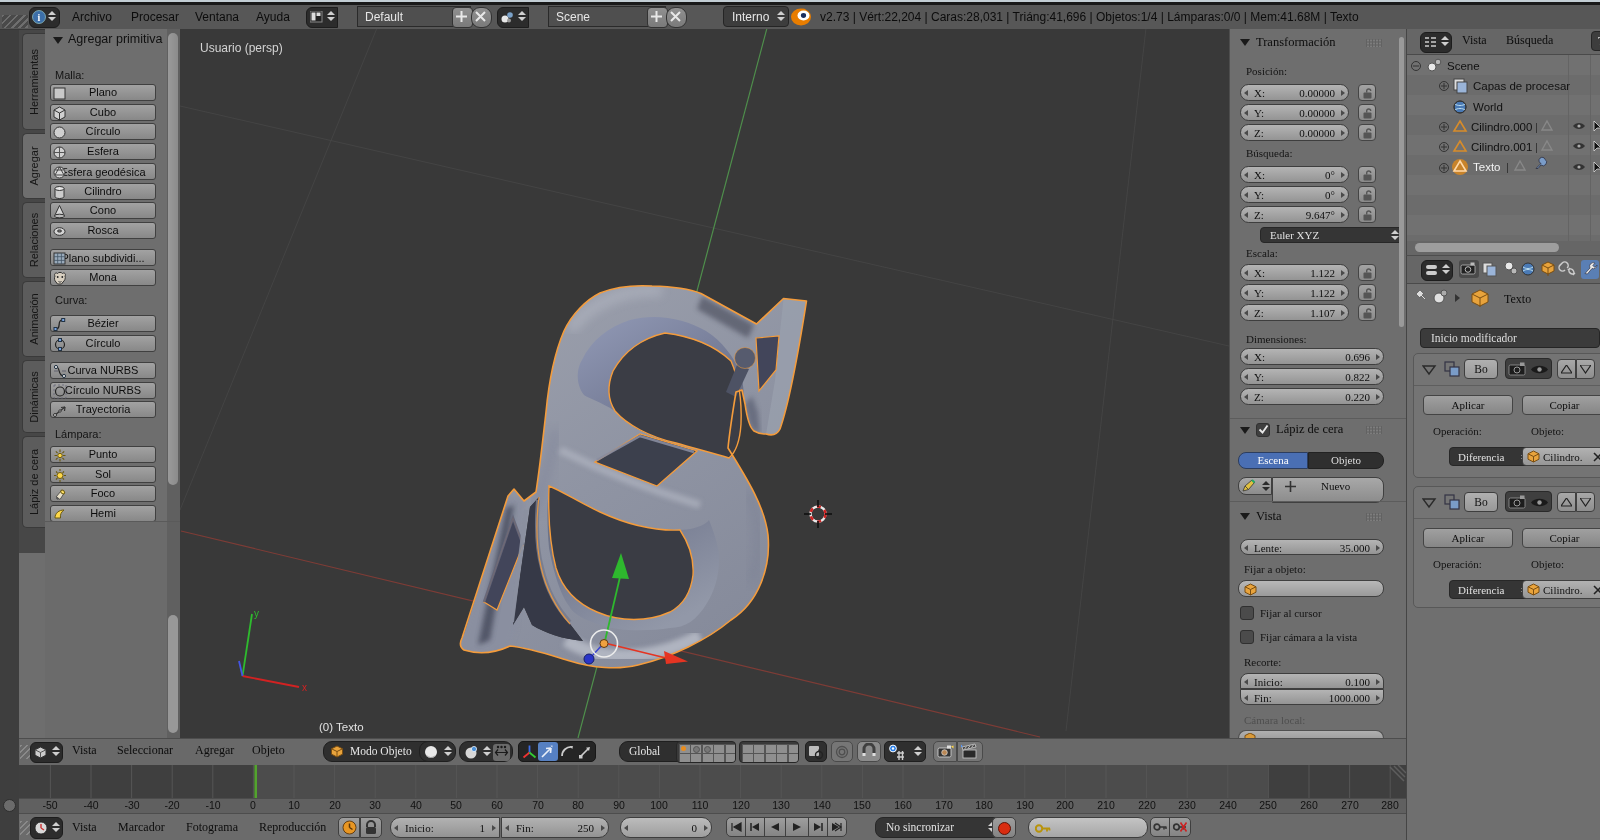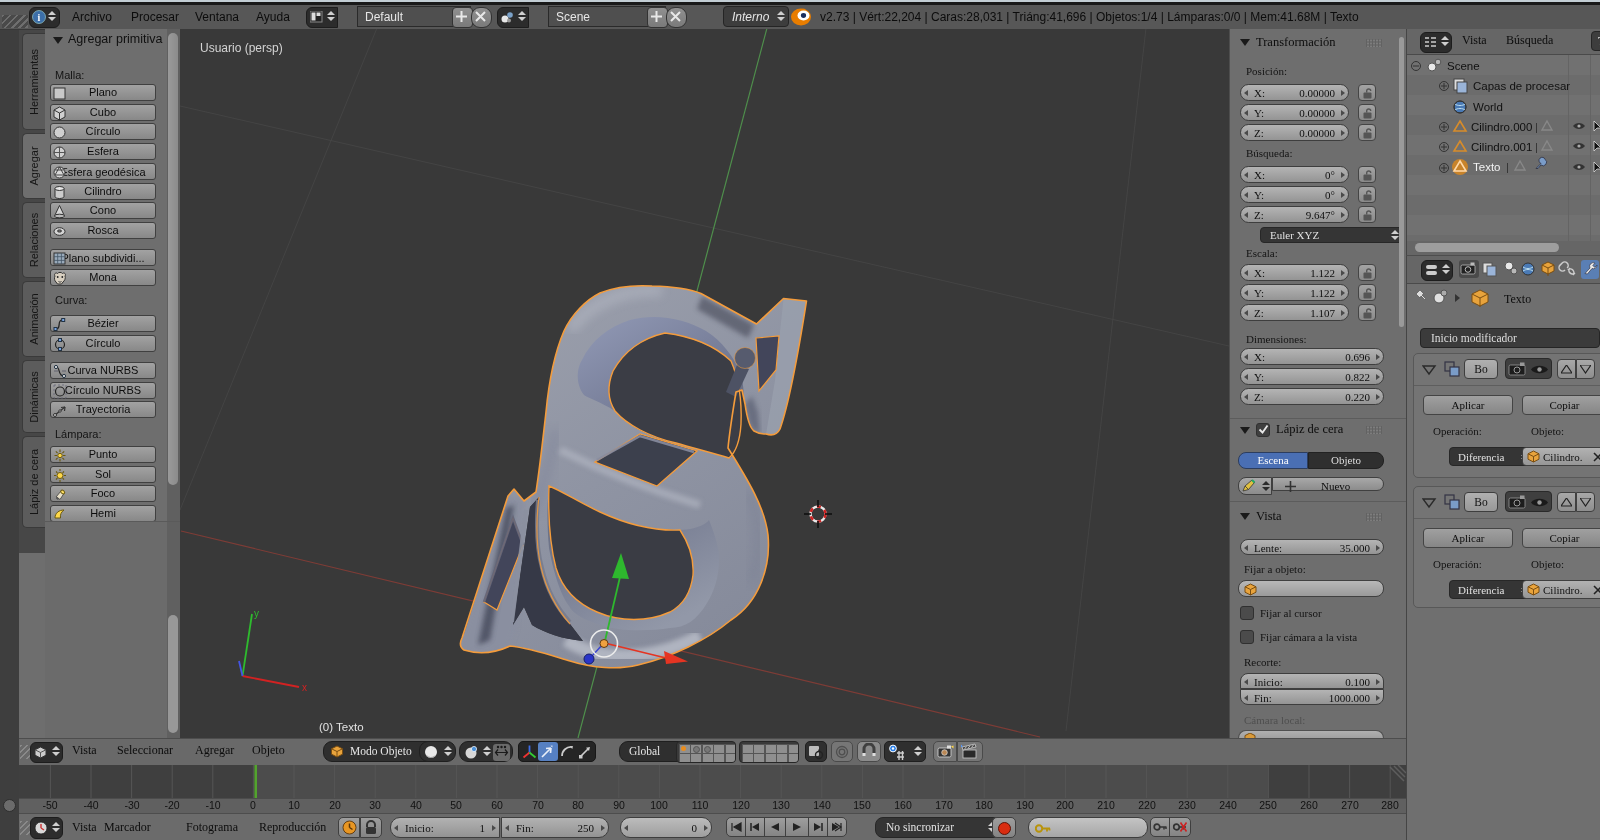--- a/index.html
+++ b/index.html
@@ -93,21 +93,21 @@
         <svg width="11" height="11" style="position:absolute;left:3px;top:3px">
           <path d="M5.5 0v11M0 5.5h11" stroke="#e8e8e8" stroke-width="2"></path>
         </svg>
       </div>
  <div class="abs" style="left:666px;top:2px;width:19px;height:19px;background:linear-gradient(#909090,#7a7a7a);border:1px solid #333;border-radius:9px;">
         <svg width="11" height="11" style="position:absolute;left:3px;top:3px">
           <path d="M1 1l9 9M10 1l-9 9" stroke="#e8e8e8" stroke-width="2"></path>
         </svg>
       </div>
  <div class="abs t12 wt" style="left:703px;top:1px;width:66px;height:21px;background:#3d3d3d;border:1px solid #252525;border-radius:4px;box-sizing:border-box;">
-        <span style="position:absolute;left:8px;top:3px;font-style:italic;">Interno</span>
+        <span style="position:absolute;left:8px;top:3px;">Interno</span>
         <div class="updn" style="right:3px;top:4px;"></div>
       </div>
  <svg width="22" height="20" style="position:absolute;left:790px;top:2px">
         <ellipse cx="11" cy="10" rx="10" ry="8.5" fill="#e87d00"></ellipse>
         <ellipse cx="13.5" cy="8.5" rx="6" ry="5" fill="#fff"></ellipse>
         <ellipse cx="13.5" cy="8.5" rx="2.6" ry="2.4" fill="#1b2f5e"></ellipse>
         <path d="M1 10c3-6 9-9 14-8-6 1-8 3-9 5z" fill="#e87d00"></path>
       </svg>
  <div class="hdrtxt" style="left:820px;top:5px;">v2.73 | Vért:22,204 | Caras:28,031 | Triáng:41,696 | Objetos:1/4 | Lámparas:0/0 | Mem:41.68M | Texto</div>
 </div>
@@ -499,21 +499,21 @@
  <div class="abs" style="left:8px;top:423px;width:70px;height:17px;background:#4a6fb4;border:1px solid #2c3d5e;border-radius:8px 0 0 8px;box-sizing:border-box;font-size:11px;color:#fff;text-align:center;line-height:15px;">Escena</div>
  <div class="abs" style="left:78px;top:423px;width:76px;height:17px;background:#2f2f2f;border:1px solid #222;border-radius:0 8px 8px 0;box-sizing:border-box;font-size:11px;color:#ddd;text-align:center;line-height:15px;">Objeto</div>
  <div class="abs" style="left:8px;top:448px;width:34px;height:18px;background:linear-gradient(#a8a8a8,#8c8c8c);border:1px solid #404040;border-radius:8px 0 0 8px;box-sizing:border-box;">
       <svg width="14" height="14" style="position:absolute;left:3px;top:1px">
         <path d="M1 12l2-5 7-6 2.5 2.5-6 7-5.5 1.5z" fill="#e0c040" stroke="#333" stroke-width="0.8"></path>
         <path d="M3 7l3.5 3.5" stroke="#333" stroke-width="0.8"></path>
         <path d="M10 1l2.5 2.5" stroke="#2a6" stroke-width="2"></path>
       </svg>
       <div class="updn updnD" style="right:1px;top:3px;"></div>
     </div>
- <div class="abs" style="left:42px;top:448px;width:112px;height:14px;background:linear-gradient(#a8a8a8,#8c8c8c);border:1px solid #404040;border-radius:0 8px 8px 0;box-sizing:border-box;font-size:11px;color:#0d0d0d;">
+ <div class="abs" style="left:42px;top:448px;width:112px;height:26px;background:linear-gradient(#a8a8a8,#8c8c8c);border:1px solid #404040;border-radius:0 8px 8px 0;box-sizing:border-box;font-size:11px;color:#0d0d0d;">
       <svg width="11" height="11" style="position:absolute;left:12px;top:3px">
         <path d="M5.5 0v11M0 5.5h11" stroke="#333" stroke-width="1.6"></path>
       </svg>
       <span style="position:absolute;left:48px;top:2px;">Nuevo</span>
     </div>
  <div class="abs" style="left:0;top:472px;width:176px;height:1px;background:#5c5c5c;"></div>
  <div class="ptri" style="left:10px;top:484px;"></div>
  <div class="phead" style="left:26px;top:480px;">Vista</div>
  <div class="gripdots" style="left:136px;top:484px;"></div>
  <div class="nfield wide" style="top:510px;height:16px;">
@@ -1024,21 +1024,21 @@
  <div class="abs" style="left:1px;top:7px;width:13px;height:14px;background:repeating-linear-gradient(135deg,#8a8a8a 0 1.5px,transparent 1.5px 4.5px);"></div>
  <div class="abs" style="left:11px;top:3px;width:31px;height:20px;background:#2c2c2c;border-radius:6px;border:1px solid #1d1d1d;">
       <svg width="14" height="14" style="position:absolute;left:3px;top:3px">
         <circle cx="7" cy="7" r="6" fill="#d8d8d8"></circle>
         <path d="M7 7L7 3M7 7l3 2" stroke="#c33" stroke-width="1.4" fill="none"></path>
         <circle cx="7" cy="7" r="6" fill="none" stroke="#222" stroke-width="0.8"></circle>
       </svg>
       <div class="updn" style="right:2px;top:4px;"></div>
     </div>
  <div class="hdrtxt" style="left:53px;top:6px;">Vista</div>
- <div class="hdrtxt" style="left:85px;top:6px;text-align:right;">Marcador</div>
+ <div class="hdrtxt" style="left:99px;top:6px;text-align:right;">Marcador</div>
  <div class="hdrtxt" style="left:167px;top:6px;">Fotograma</div>
  <div class="hdrtxt" style="left:240px;top:6px;">Reproducción</div>
  <div class="abs" style="left:319px;top:3px;width:22px;height:21px;background:linear-gradient(#9e9e9e,#848484);border:1px solid #3f3f3f;border-radius:5px 0 0 5px;box-sizing:border-box;">
       <svg width="15" height="15" style="position:absolute;left:3px;top:2px">
         <circle cx="7.5" cy="7.5" r="6.5" fill="#e89623"></circle>
         <path d="M7.5 7.5V3.5M7.5 7.5l3 2" stroke="#5a3408" stroke-width="1.5" fill="none"></path>
         <circle cx="7.5" cy="7.5" r="6.5" fill="none" stroke="#5a3408" stroke-width="0.9"></circle>
       </svg>
     </div>
  <div class="abs" style="left:341px;top:3px;width:22px;height:21px;background:linear-gradient(#9e9e9e,#848484);border:1px solid #3f3f3f;border-radius:0 5px 5px 0;box-sizing:border-box;">

